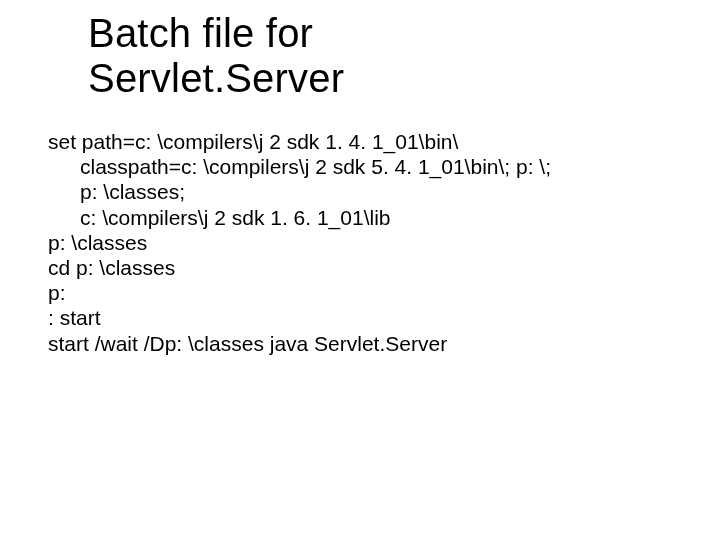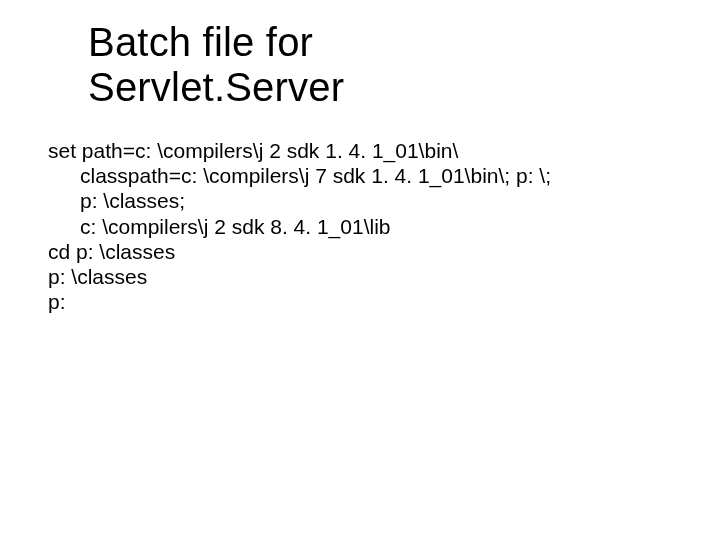--- a/index.html
+++ b/index.html
@@ -8,21 +8,21 @@
     width: 720px;
     height: 540px;
     background: #ffffff;
     font-family: Arial, Helvetica, sans-serif;
     color: #000000;
   }
   .slide {
     box-sizing: border-box;
     width: 600px;
     height: 540px;
-    padding: 20px 48px 0 48px;
+    padding: 11px 48px 0 48px;
   }
   .title {
     font-size: 40px;
     font-weight: 400;
     margin: 0 0 28px 40px;
     letter-spacing: 0.2px;
   }
   .body {
     font-size: 21px;
     line-height: 1.2;
@@ -41,20 +41,22 @@
     height: 25px;
   }
 </style>
 </head>
 <body>
 
 <div class="slide">
   <h1 class="title">Batch file for Servlet.Server</h1>
   <div class="body">
     <p class="line">set path=c: \compilers\j 2 sdk 1. 4. 1_01\bin\</p>
-    <p class="line cont">classpath=c: \compilers\j 7 sdk 1. 4. 1_01\bin\; p: \; p: \classes;</p>
-    <p class="line cont">c: \compilers\j 2 sdk 8. 4. 1_01\lib</p>
+    <p class="line cont">classpath=c: \compilers\j 2 sdk 5. 4. 1_01\bin\; p: \; p: \classes;</p>
+    <p class="line cont">c: \compilers\j 2 sdk 1. 6. 1_01\lib</p>
+    <p class="line">p: \classes</p>
     <p class="line">cd p: \classes</p>
-    <p class="line">p: \classes</p>
     <p class="line">p:</p>
+    <p class="line">: start</p>
+    <p class="line">start /wait /Dp: \classes java Servlet.Server</p>
     <div class="gap"></div>
   </div>
 </div>
 
 </body></html>

